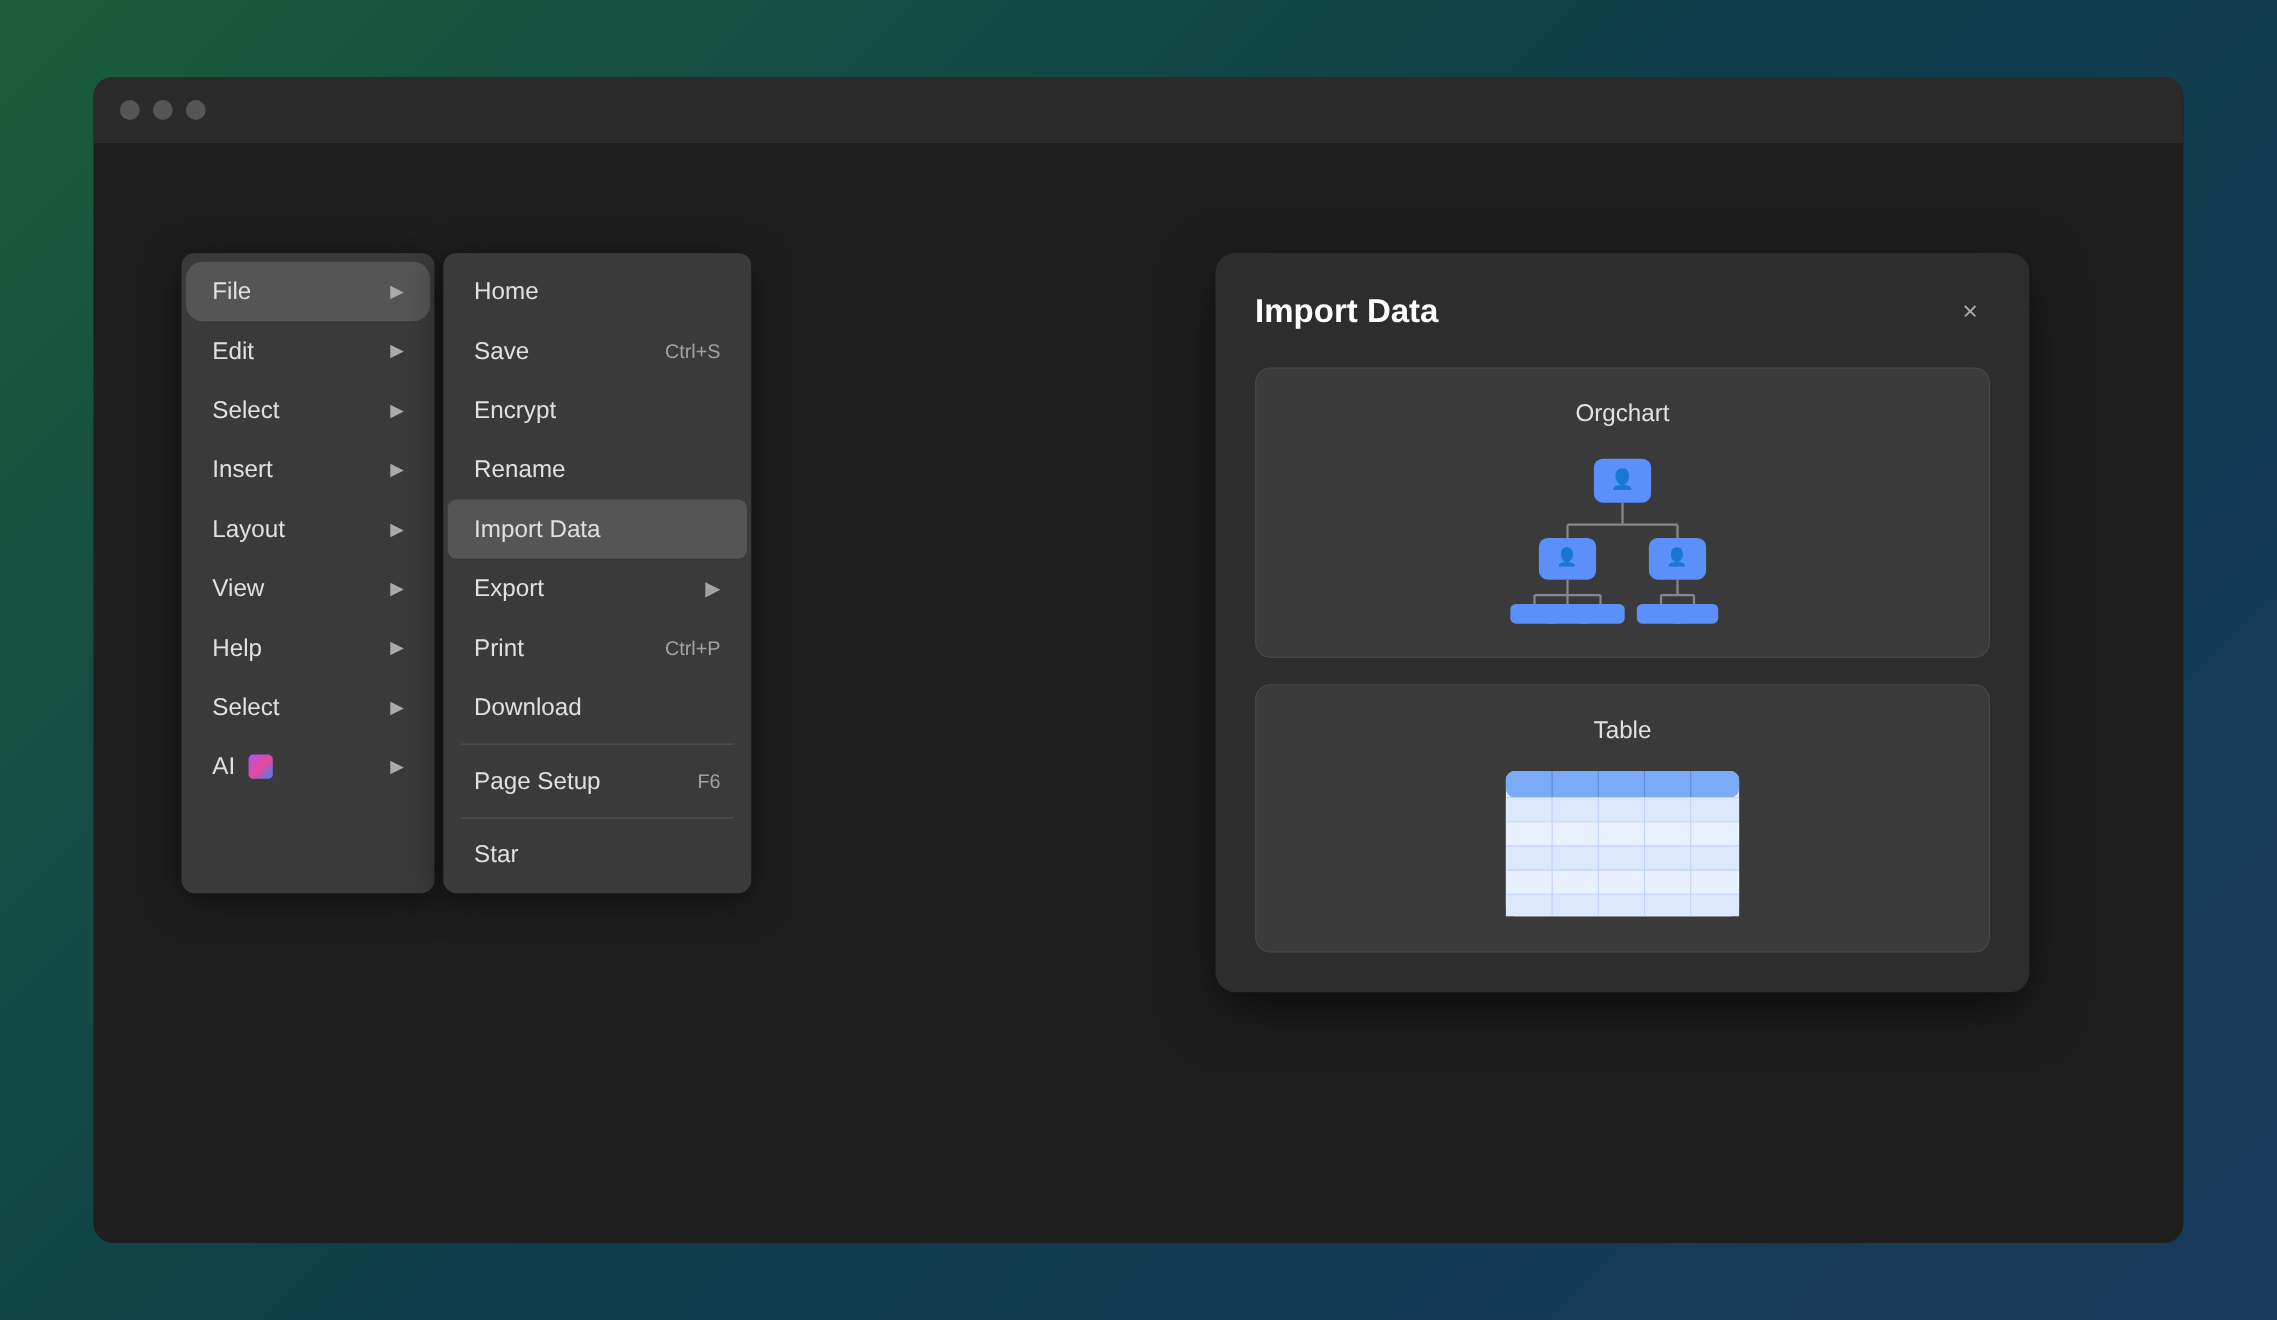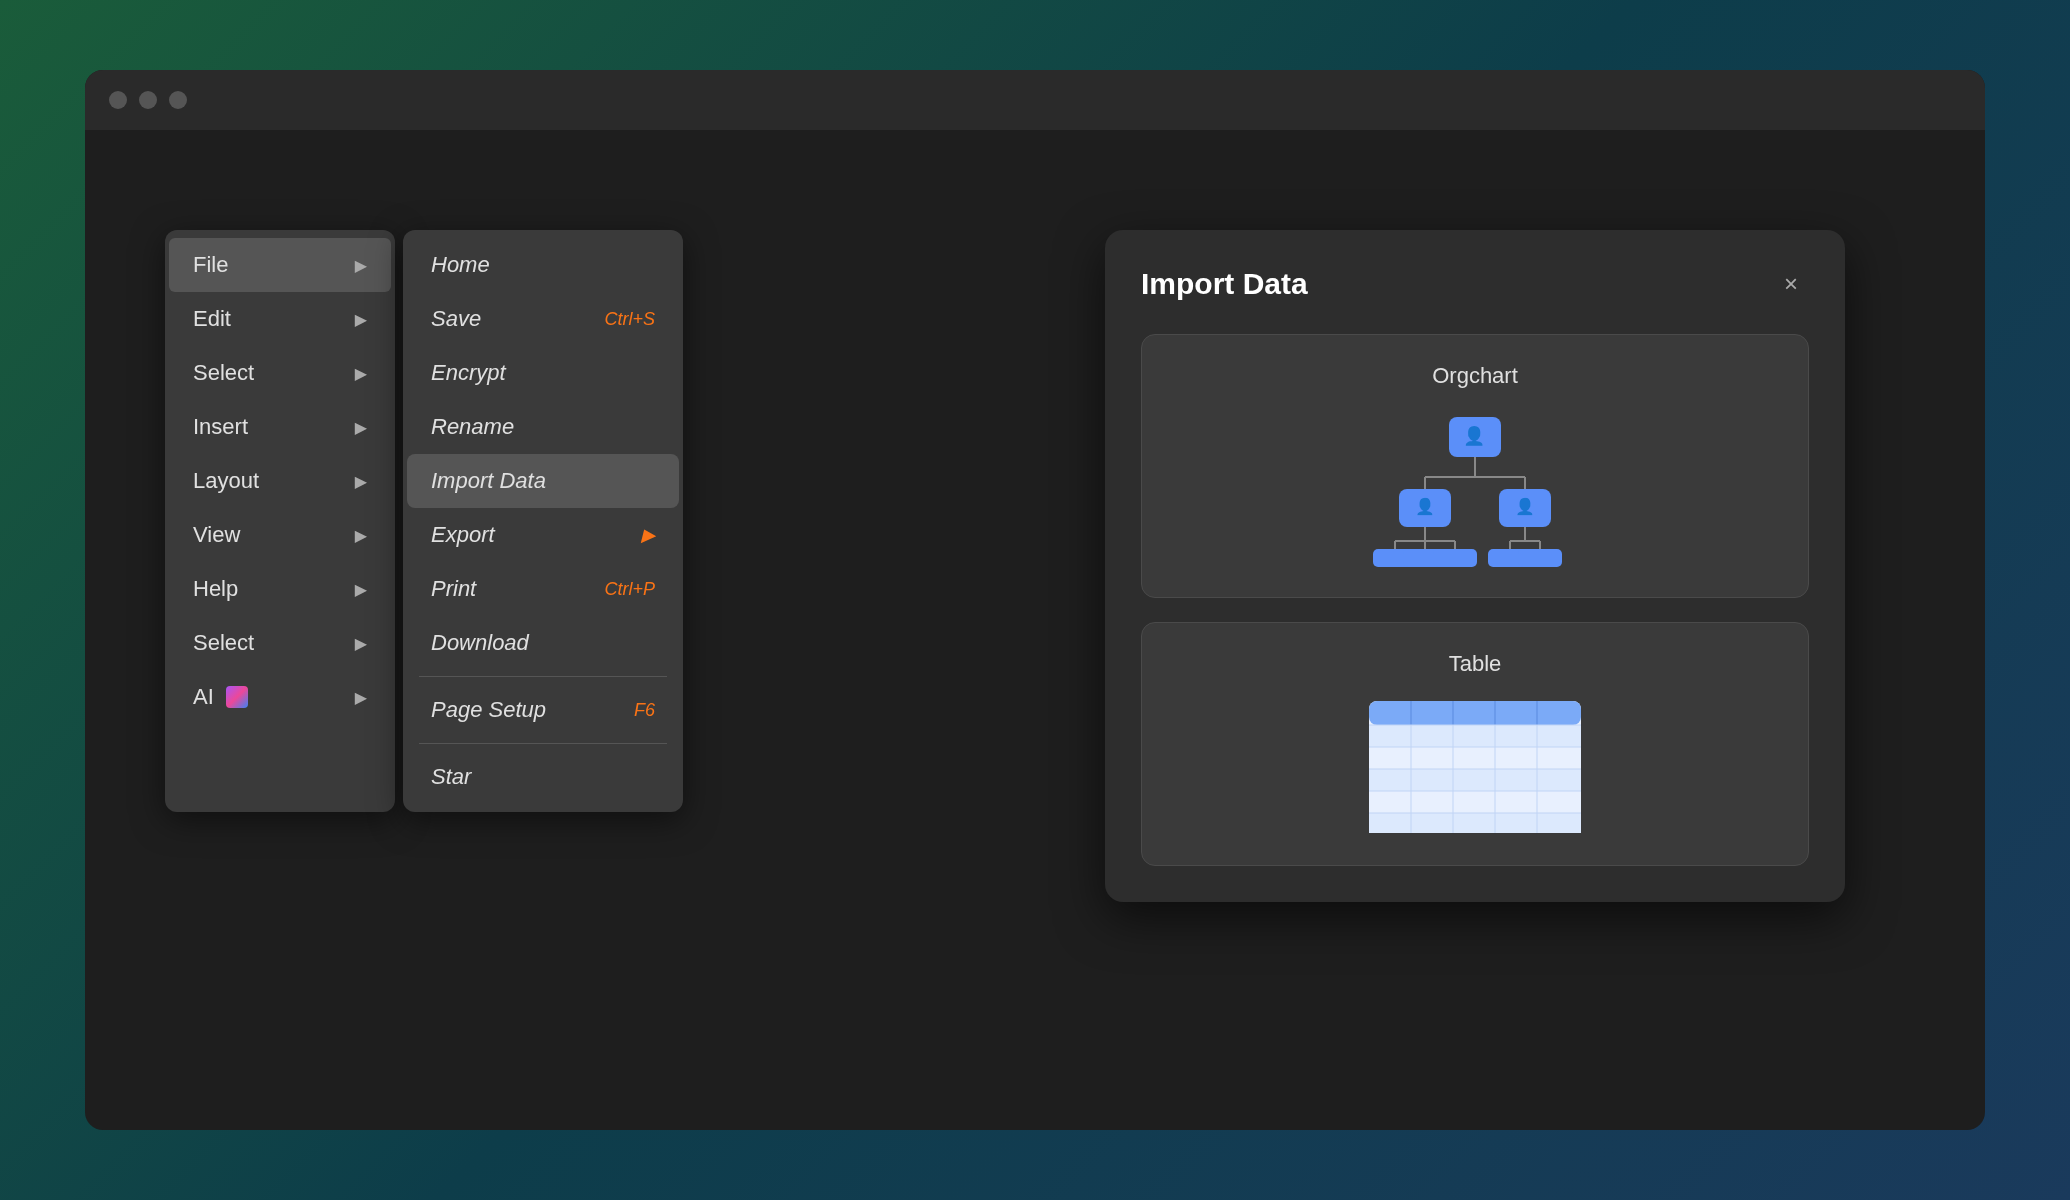--- a/index.html
+++ b/index.html
@@ -73,20 +73,21 @@
       color: #e0e0e0;
       font-size: 22px;
       font-weight: 400;
       border-radius: 6px;
       margin: 0 4px;
       user-select: none;
     }
 
     .menu-item:hover, .menu-item.active {
       background: #555;
+      border-radius: 15px;
     }
 
     .menu-item.active {
       background: #555;
     }
 
     .menu-item .chevron {
       color: #aaa;
       font-size: 16px;
     }
@@ -107,29 +108,28 @@
       align-items: center;
       justify-content: space-between;
       padding: 14px 24px;
       cursor: pointer;
       color: #e0e0e0;
       font-size: 22px;
       font-weight: 400;
       border-radius: 6px;
       margin: 0 4px;
       user-select: none;
-      font-style: italic;
     }
 
     .secondary-menu-item.active {
       background: #555;
     }
 
     .secondary-menu-item .shortcut {
-      color: #f97316;
+      color: #a3a3a3;
       font-size: 18px;
     }
 
     .menu-divider {
       height: 1px;
       background: #555;
       margin: 6px 16px;
     }
 
     

